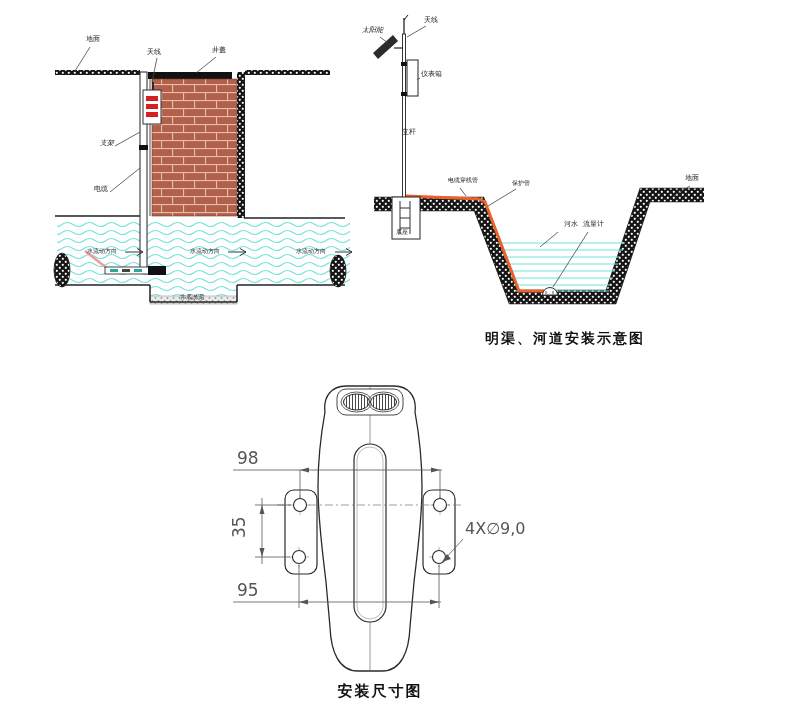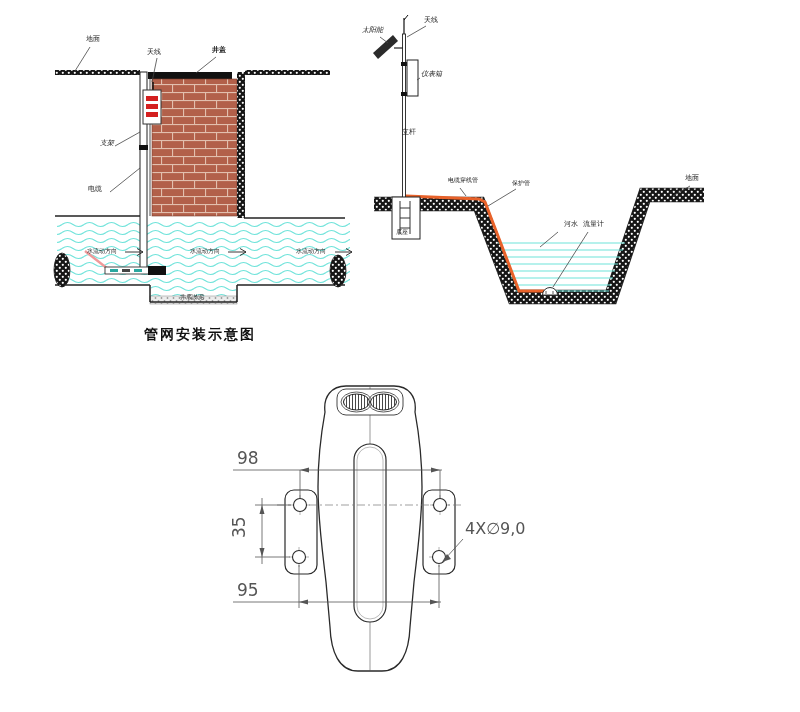--- a/index.html
+++ b/index.html
@@ -114,28 +114,27 @@
         <line x1="200" y1="228.5" x2="206" y2="232"></line>
           <line x1="200" y1="235.5" x2="206" y2="232"></line>
         <line x1="295" y1="232" x2="312" y2="232"></line>
         <line x1="306" y1="228.5" x2="312" y2="232"></line>
           <line x1="306" y1="235.5" x2="312" y2="232"></line>
       </g>
     </svg>
 
     <span class="lbl" style="left:46px;top:16px;">地面</span>
     <span class="lbl" style="left:107px;top:29px;">天线</span>
-    <span class="lbl" style="left:172px;top:27px;font-weight:bold;">井盖</span>
+    <span class="lbl" style="left:172px;top:27px;">井盖</span>
     <span class="lbl" style="left:60px;top:120px;font-style:italic;">支架</span>
-    <span class="lbl" style="left:48px;top:166px;">电缆</span>
+    <span class="lbl" style="left:54px;top:166px;">电缆</span>
     <span class="lbl tiny" style="left:47px;top:228px;">水流动方向</span>
     <span class="lbl tiny" style="left:150px;top:228px;">水流动方向</span>
     <span class="lbl tiny" style="left:256px;top:228px;">水流动方向</span>
     <span class="lbl tiny" style="left:140px;top:274px;">井底淤泥</span>
-    <div class="fig-title" style="left:0;top:306px;width:320px;">管网安装示意图</div>
   </div>
 
   <div class="fig" style="left:360px;top:10px;width:360px;height:340px;">
     <svg width="360" height="340" viewBox="0 0 360 340">
 
       <path d="M14 194 L119 194 L154 287 L251 287 L285 185 L344 185" fill="none" stroke="#222" stroke-width="14.5"></path>
       <path d="M14 194 L119 194 L154 287 L251 287 L285 185 L344 185" fill="none" stroke="url(#grit)" stroke-width="13"></path>
 
       <g stroke="#6fe3da" stroke-width="1.2">
         <line x1="138" y1="233" x2="265" y2="233"></line>
@@ -183,28 +182,29 @@
         <line x1="100" y1="178" x2="106" y2="186"></line>
         <line x1="156" y1="179" x2="128" y2="196"></line>
         <line x1="198" y1="222" x2="180" y2="237"></line>
         <line x1="228" y1="222" x2="193" y2="277"></line>
         <line x1="330" y1="176" x2="313" y2="186"></line>
       </g>
     </svg>
 
     <span class="lbl" style="left:2px;top:17px;font-style:italic;">太阳能</span>
     <span class="lbl" style="left:64px;top:7px;">天线</span>
-    <span class="lbl" style="left:61px;top:61px;font-style:italic;">仪表箱</span>
+    <span class="lbl" style="left:61px;top:61px;">仪表箱</span>
     <span class="lbl" style="left:42px;top:119px;">立杆</span>
     <span class="lbl tiny" style="left:36px;top:219px;">底座</span>
     <span class="lbl tiny" style="left:88px;top:167px;">电缆穿线管</span>
     <span class="lbl tiny" style="left:152px;top:170px;">保护管</span>
     <span class="lbl" style="left:204px;top:211px;">河水</span>
     <span class="lbl" style="left:223px;top:211px;">流量计</span>
     <span class="lbl" style="left:325px;top:165px;">地面</span>
+    <div class="fig-title" style="left:45px;top:320px;width:320px;">明渠、河道安装示意图</div>
   </div>
 
   <div class="fig" style="left:225px;top:372px;width:360px;height:345px;">
     <svg width="360" height="345" viewBox="0 0 360 345">
       <defs>
         <pattern id="hatchV" width="3" height="5" patternUnits="userSpaceOnUse">
           <rect width="3" height="5" fill="#fff"></rect>
           <line x1="1.5" y1="0" x2="1.5" y2="5" stroke="#333" stroke-width="0.9"></line>
         </pattern>
       </defs>
@@ -279,15 +279,16 @@
         <line x1="238" y1="167" x2="220" y2="187" stroke="#555" stroke-width="0.8"></line>
         <polygon points="217,190 226,187 222,182" fill="#555"></polygon>
       </g>
 
       <text x="12" y="92" font-size="17" fill="#555">98</text>
       <text x="20" y="166" font-size="17" fill="#555" transform="rotate(-90 20 166)">35</text>
       <text x="12" y="224" font-size="17" fill="#555">95</text>
       <text x="240" y="162" font-size="16" fill="#555">4X∅9,0</text>
     </svg>
 
+    <div class="fig-title" style="left:10px;top:310px;width:290px;font-size:15px;">安装尺寸图</div>
   </div>
 
 </div>
 
 </body></html>

